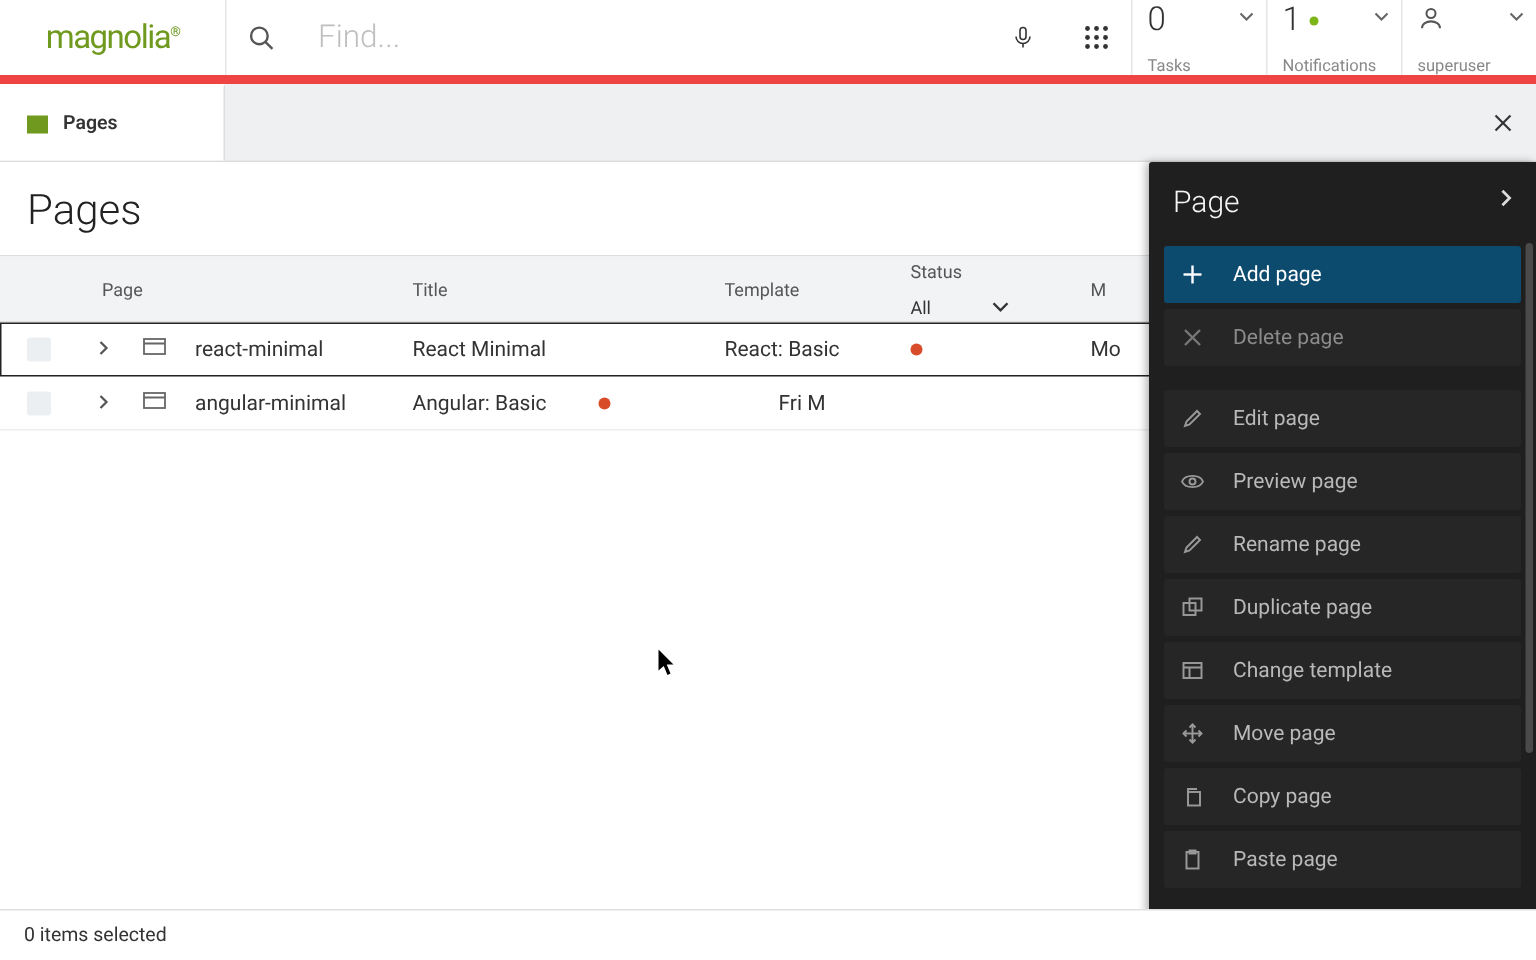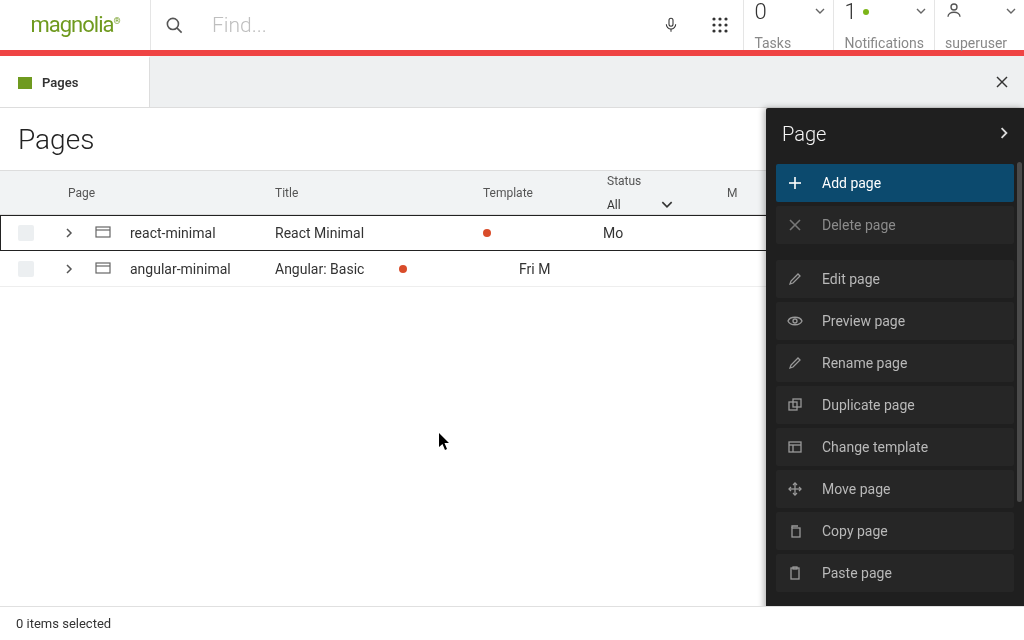--- a/index.html
+++ b/index.html
@@ -10,21 +10,21 @@
   .logo-cell { width: 151px; display: flex; align-items: center; justify-content: center; border-right: 1px solid #e5e5e5; }
   .logo-text { font-family: Georgia, serif; font-size: 22px; font-weight: 400; color: #6f9a1f; letter-spacing: -1px; }
   .logo-reg { font-size: 9px; vertical-align: super; color: #6f9a1f; }
   .search-cell { flex: 1; display: flex; align-items: center; padding: 0 14px; gap: 28px; }
   .search-icon svg, .mic-icon svg, .grid-dots-icon svg { display: block; }
   .search-input { flex: 1; border: none; outline: none; font-size: 21px; color: #333; font-weight: 300; }
   .search-input::placeholder { color: #bfbfbf; font-weight: 300; }
   .meta-cell { min-width: 90px; border-left: 1px solid #e5e5e5; display: flex; flex-direction: column; justify-content: center; padding: 6px 10px 4px 10px; position: relative; }
   .meta-top { display: flex; align-items: center; gap: 6px; }
   .meta-number { font-size: 22px; font-weight: 300; color: #333; line-height: 1; }
-  .meta-label { font-size: 14px; color: #888; margin-top: 12px; }
+  .meta-label { font-size: 11px; color: #888; margin-top: 12px; }
   .meta-caret { position: absolute; top: 8px; right: 8px; }
   .green-dot { width: 6px; height: 6px; border-radius: 50%; background: #7cb518; display: inline-block; }
   .user-ic { color: #555; }
 
   
   .tabbar { height: 52px; background: #eef0f1; display: flex; align-items: stretch; border-bottom: 1px solid #ddd; }
   .tab { display: flex; align-items: center; gap: 10px; padding: 0 18px; background: #fff; border-right: 1px solid #ddd; border-top: 2px solid transparent; font-size: 13px; font-weight: 600; color: #333; cursor: pointer; min-width: 150px; }
   .tab-icon { width: 14px; height: 12px; background: #6f9a1f; display: inline-block; }
   .tab-spacer { flex: 1; }
   .tab-close { width: 44px; display: flex; align-items: center; justify-content: center; cursor: pointer; }
@@ -223,20 +223,21 @@
               </svg></span>
           </div>
         <div class="td col-ico">
             <span class="page-type-icon"><svg width="16" height="12" viewBox="0 0 16 12" fill="none" stroke="#666" stroke-width="1.2">
                 <rect x="1" y="1" width="14" height="10"></rect>
                 <line x1="1" y1="4" x2="15" y2="4"></line>
               </svg></span>
           </div>
         <div class="td col-page">react-minimal</div>
         <div class="td col-title">React Minimal</div>
+        <div class="td col-tmpl">React: Basic</div>
         <div class="td col-status">
             <span class="status-dot-red"></span>
           </div>
         <div class="td col-mod">Mo</div>
       </div>
 
       <div class="trow">
         <div class="td col-chk">
             <span class="chk-box"></span>
           </div>

